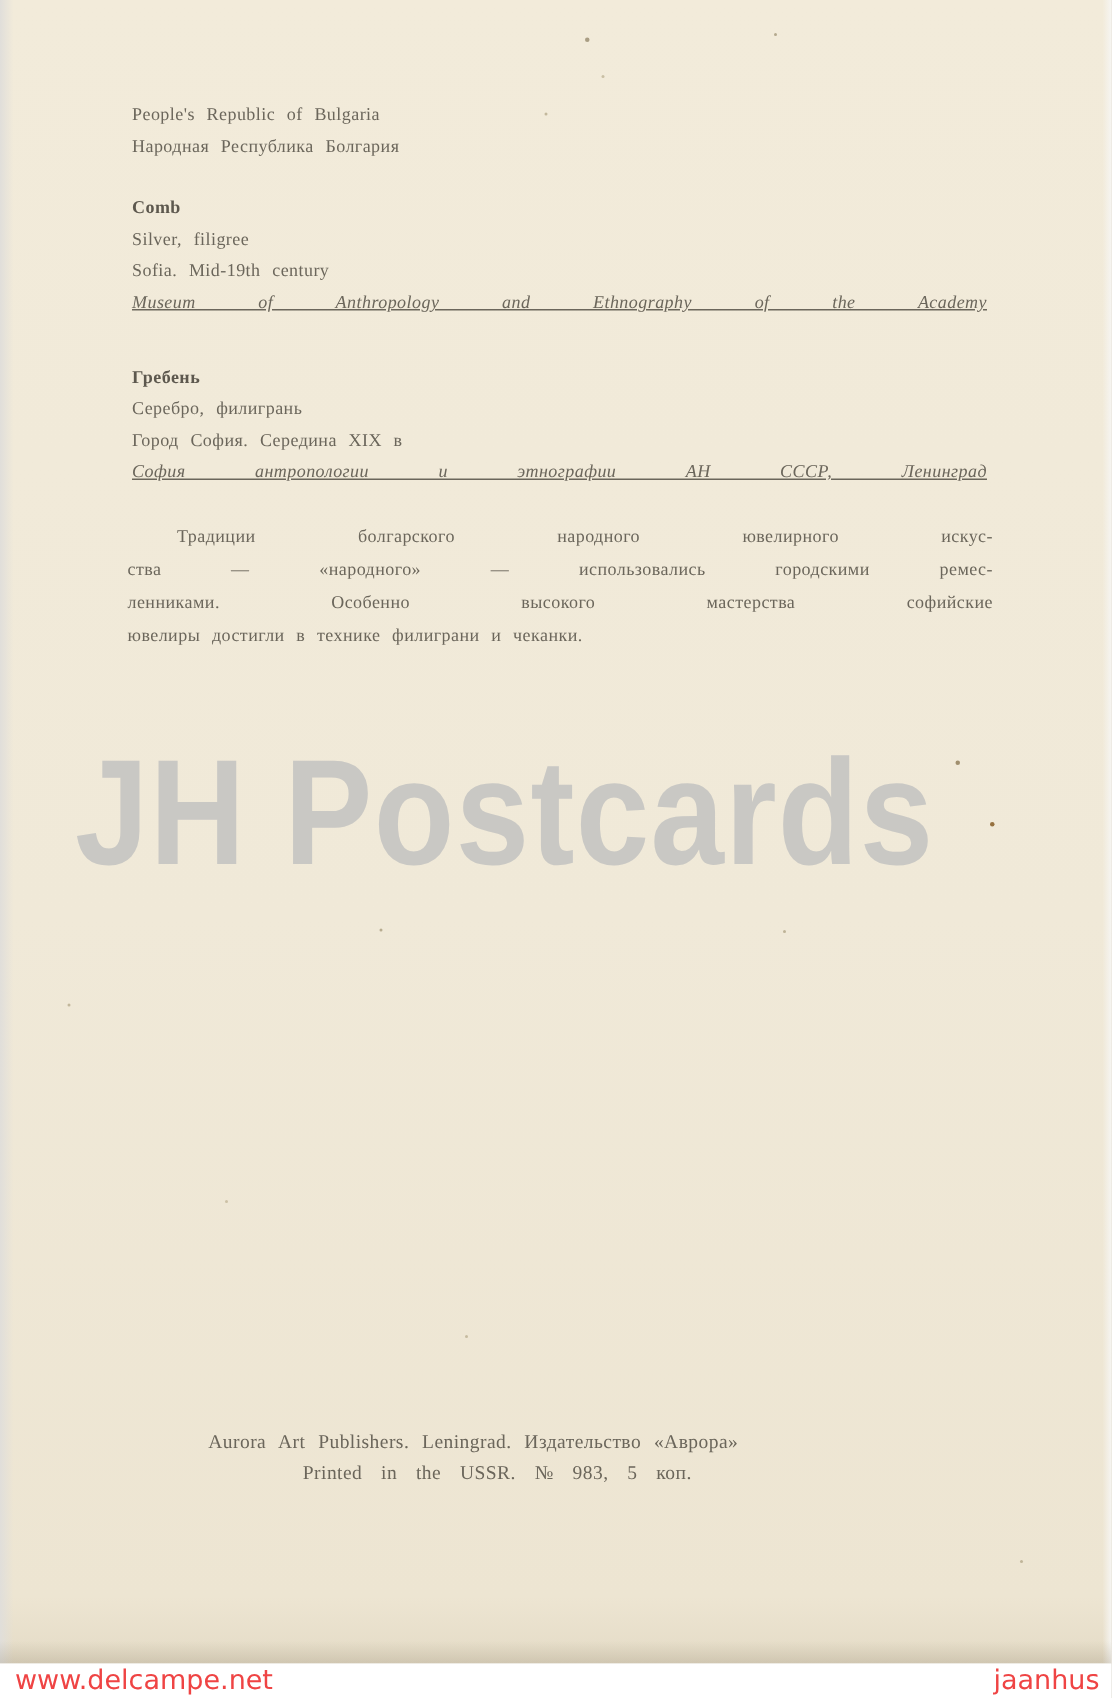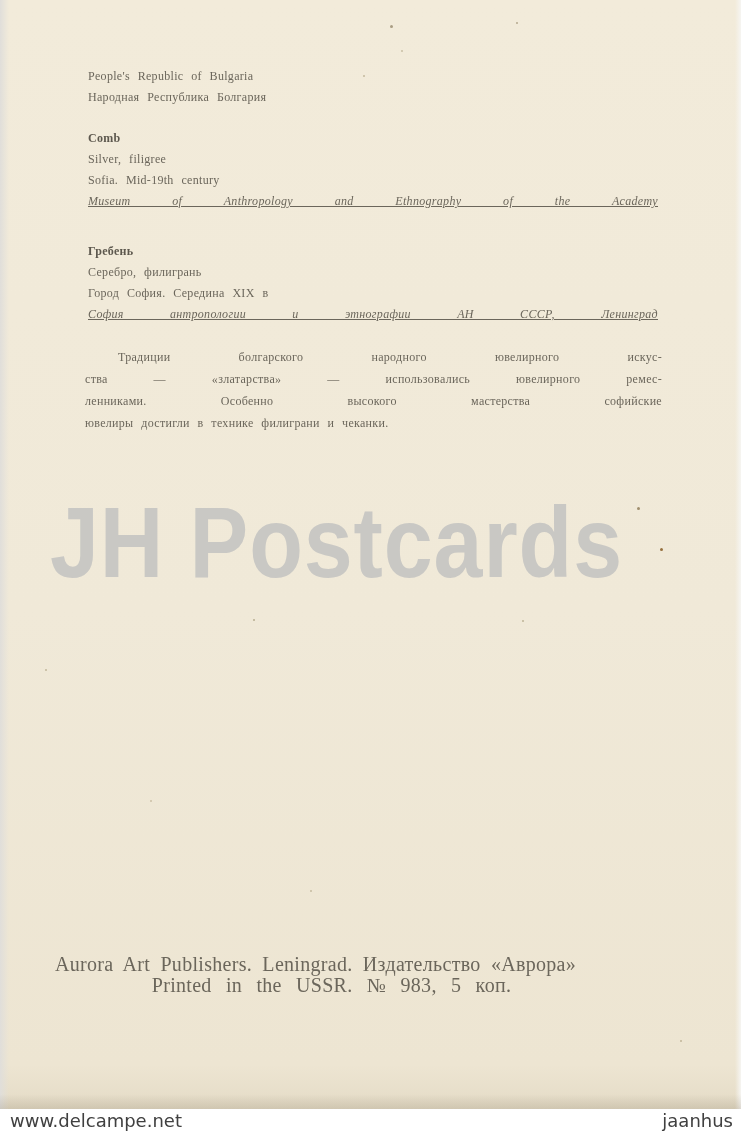--- a/index.html
+++ b/index.html
@@ -21,26 +21,26 @@
   .bold{font-weight:bold;color:#5d584e;}
   .it{font-style:italic;text-decoration:underline;}
   .just{width:570px;white-space:normal;text-align:justify;text-align-last:justify;}
   .para-line{left:85px;width:577px;}
   .indent{padding-left:33px;box-sizing:border-box;}
   
   .watermark{position:absolute;left:50px;top:492px;font-family:"Liberation Sans",sans-serif;
      font-weight:bold;font-size:100px;line-height:100px;letter-spacing:1px;
      transform:scaleX(.88);transform-origin:0 0;white-space:nowrap;}
   
-  .imprint{position:absolute;left:0;width:631px;text-align:center;font-size:20px;
+  .imprint{position:absolute;left:0;width:631px;text-align:center;font-size:13px;
      color:#6b665b;letter-spacing:.3px;word-spacing:5px;white-space:nowrap;}
   .imprint2{word-spacing:9px;margin-left:16px;}
   
   .footer-bar{position:absolute;left:0;top:1109px;width:741px;height:23px;background:#ffffff;
-     font-family:"DejaVu Sans",sans-serif;font-size:18px;line-height:23px;color:#404040;}
+     font-family:"DejaVu Sans",sans-serif;font-size:18px;line-height:23px;color:#ef4444;}
   .footer-left{position:absolute;left:10px;top:0;}
   .footer-right{position:absolute;right:8px;top:0;}
   
   .speck{position:absolute;border-radius:50%;}
 </style>
 </head>
 <body>
 
 <div class="scan">
   <div class="card">
@@ -52,21 +52,21 @@
     <div class="t" style="top:149px">Silver, filigree</div>
     <div class="t" style="top:170px">Sofia. Mid-19th century</div>
     <div class="t it just" style="top:191px">Museum of Anthropology and Ethnography of the Academy</div>
 
     <div class="t bold" style="top:241px">Гребень</div>
     <div class="t" style="top:262px">Серебро, филигрань</div>
     <div class="t" style="top:283px">Город София. Середина XIX в</div>
     <div class="t it just" style="top:304px">София антропологии и этнографии АН СССР, Ленинград</div>
 
     <div class="t para-line just indent" style="top:347px">Традиции болгарского народного ювелирного искус-</div>
-    <div class="t para-line just" style="top:369px">ства — «златарства» — использовались ювелирного ремес-</div>
+    <div class="t para-line just" style="top:369px">ства — «народного» — использовались городскими ремес-</div>
     <div class="t para-line just" style="top:391px">ленниками. Особенно высокого мастерства софийские</div>
     <div class="t para-line" style="top:413px">ювелиры достигли в технике филиграни и чеканки.</div>
 
     <div class="watermark" style="color:#c9c8c4">JH Postcards</div>
 
     <div class="imprint" style="top:953px">Aurora Art Publishers. Leningrad. Издательство «Аврора»</div>
     <div class="imprint imprint2" style="top:974px">Printed in the USSR. № 983, 5 коп.</div>
 
     <div class="speck" style="left:390px;top:25px;width:3px;height:3px;background:#a99d83"></div>
     <div class="speck" style="left:516px;top:22px;width:2px;height:2px;background:#b4a98e"></div>

